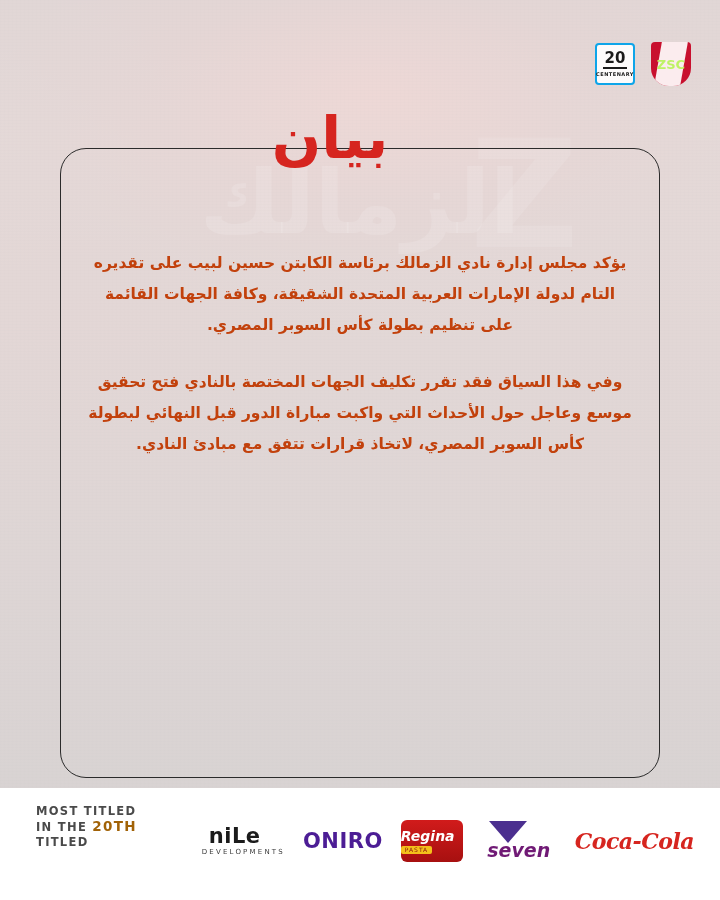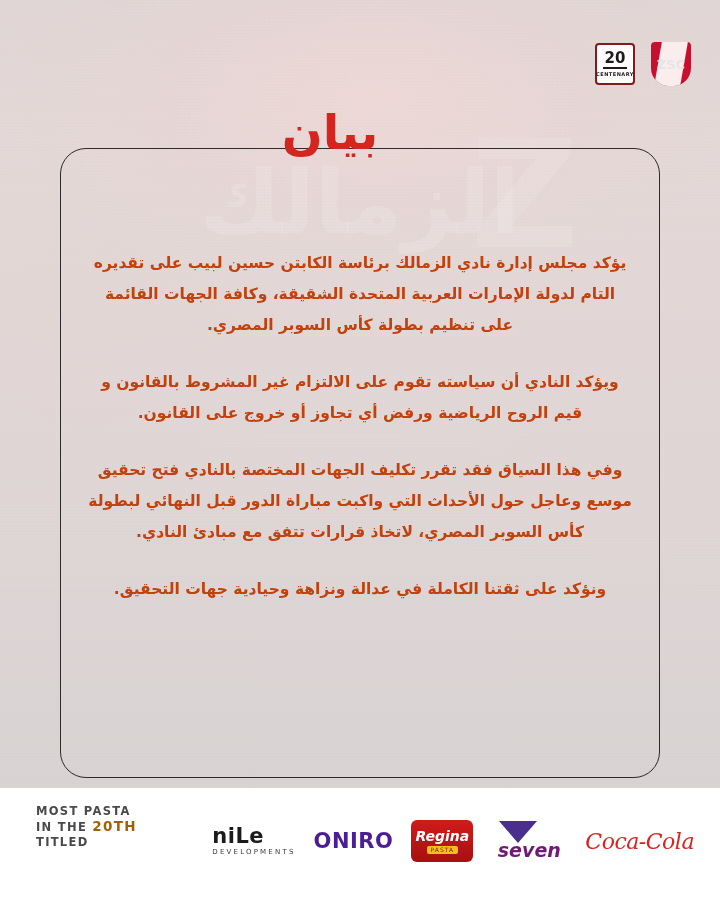--- a/index.html
+++ b/index.html
@@ -75,21 +75,21 @@
     gap: 14px;
     align-items: center;
     z-index: 6;
   }
   .logo-badge {
     width: 42px; height: 44px;
     display: flex; align-items: center; justify-content: center;
     position: relative;
   }
   .logo-cent {
-    border: 2px solid #7f1d1d;
+    border: 2px solid #0ea5e9;
     border-radius: 4px;
     width: 40px; height: 42px;
     background: rgba(255,255,255,0.9);
     display: flex; flex-direction: column; align-items: center; justify-content: center;
     font-weight: bold; color: #1b1b1b;
   }
   .logo-cent .num { font-size: 15px; line-height: 13px; }
   .logo-cent .bar { width: 24px; height: 2px; background: #1b1b1b; margin: 2px 0; }
   .logo-cent .sub { font-size: 5px; letter-spacing: .5px; }
   .logo-zsc {
@@ -104,30 +104,30 @@
   .logo-zsc .zsc-white {
     position: absolute;
     width: 26px; height: 44px;
     background: #ffffff;
     left: 7px; top: 0;
     transform: skewX(-10deg);
     opacity: .92;
   }
   .logo-zsc .zsc-txt {
     position: relative;
-    font-size: 13px; font-weight: bold; color: #e5e5e5;
+    font-size: 13px; font-weight: bold; color: #bef264;
     z-index: 2;
   }
 
   
   .title {
     position: absolute;
     top: 104px; left: 0; width: 644px;
     text-align: center;
-    font-size: 48px;
+    font-size: 58px;
     font-weight: bold;
     color: #d6251f;
     z-index: 5;
     letter-spacing: 0px;
     padding-left: 16px;
   }
 
   
   .frame {
     position: absolute;
@@ -190,32 +190,32 @@
     right: 26px; top: 32px;
     display: flex;
     flex-direction: row-reverse;
     align-items: center;
     gap: 18px;
     direction: ltr;
   }
   .sp { display: flex; align-items: center; justify-content: center; }
 
   .sp-nile { flex-direction: column; align-items: flex-start; line-height: 1; }
-  .sp-nile .n1 { font-size: 21px; font-weight: bold; color: #1b1b1b; letter-spacing: .5px; }
+  .sp-nile .n1 { font-size: 21px; font-weight: bold; color: #1b1b1b; letter-spacing: .5px; margin-left: 7px; }
   .sp-nile .n2 { font-size: 7px; letter-spacing: 2.2px; color: #3a3a3a; margin-top: 2px; }
 
   .sp-oniro { font-size: 21px; font-weight: bold; color: #4c1d95; letter-spacing: .5px; }
 
   .sp-regina {
     width: 62px; height: 42px;
     background: linear-gradient(180deg,#d11b1b 0%, #a71010 100%);
     border-radius: 6px;
     color: #fff;
     flex-direction: column;
-    display: flex; align-items: center; justify-content: center;
+    display: flex; align-items: flex-start; justify-content: center;
     line-height: 1;
   }
   .sp-regina .r1 { font-size: 14px; font-weight: bold; font-style: italic; }
   .sp-regina .r2 { font-size: 6px; letter-spacing: 1px; margin-top: 3px; background:#f3c01b; color:#8a1010; padding: 1px 4px; border-radius: 2px; }
 
   .sp-seven { position: relative; width: 76px; height: 40px; }
   .sp-seven .tri {
     position: absolute; left: 8px; top: 0;
     width: 0; height: 0;
     border-left: 19px solid transparent;
@@ -225,21 +225,21 @@
   .sp-seven .sv {
     position: absolute; left: 0; bottom: 0; width: 76px;
     text-align: center;
     font-size: 19px; font-weight: bold; color: #701a75;
     font-style: italic;
   }
 
   .sp-coke {
     font-size: 22px;
     color: #d6251f;
-    font-weight: normal;
+    font-weight: bold;
     font-family: "DejaVu Serif", "Liberation Serif", serif;
     font-style: italic;
     letter-spacing: -.5px;
   }
 </style>
 </head>
 <body>
 
 <div class="bg-photo">
   <div class="bg-watermark">الزمالك</div>
@@ -263,28 +263,26 @@
   </div>
 </div>
 
 <div class="title">بيان</div>
 
 <div class="frame"></div>
 <div class="frame-notch"></div>
 
 <div class="statement">
   <div class="para">يؤكد مجلس إدارة نادي الزمالك برئاسة الكابتن حسين لبيب على تقديره التام لدولة الإمارات العربية المتحدة الشقيقة، وكافة الجهات القائمة على تنظيم بطولة كأس السوبر المصري.</div>
-  <div class="para">ويؤكد النادي أن سياسته تقوم على الالتزام غير المشروط بالقانون و قيم الروح الرياضية ورفض أي تجاوز أو خروج على القانون.</div>
   <div class="para">وفي هذا السياق فقد تقرر تكليف الجهات المختصة بالنادي فتح تحقيق موسع وعاجل حول الأحداث التي واكبت مباراة الدور قبل النهائي لبطولة كأس السوبر المصري، لاتخاذ قرارات تتفق مع مبادئ النادي.</div>
-  <div class="para">ونؤكد على ثقتنا الكاملة في عدالة ونزاهة وحيادية جهات التحقيق.</div>
 </div>
 
 <div class="footer">
   <div class="footer-slogan">
-    <div>MOST PASTA</div>
+    <div>MOST TITLED</div>
     <div>
       <span>IN THE </span><span class="big">20TH</span>
     </div>
     <div>TITLED</div>
   </div>
 
   <div class="sponsors">
     <div class="sp sp-coke">Coca-Cola</div>
 
     <div class="sp sp-seven">

